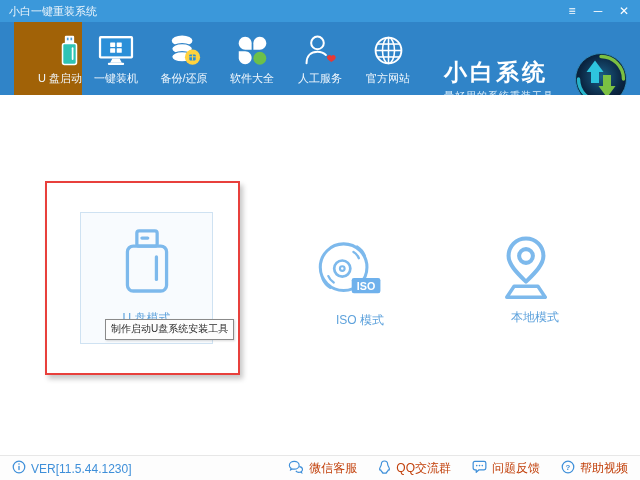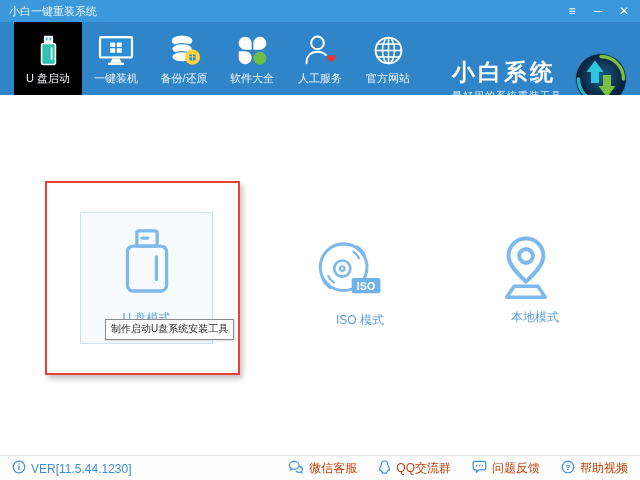--- a/index.html
+++ b/index.html
@@ -10,25 +10,25 @@
   
   #titlebar { position:absolute; left:0; top:0; width:640px; height:22px; background:#3b98da; }
   #title-text { position:absolute; left:9px; top:0; line-height:22px; font-size:11px; color:#eef6fc; }
   #win-controls { position:absolute; right:6px; top:0; height:22px; display:flex; align-items:center; gap:6px; }
   .win-btn { width:20px; height:18px; display:flex; align-items:center; justify-content:center; color:#fff; font-size:12px; cursor:default; }
 
   
   #navbar { position:absolute; left:0; top:22px; width:640px; height:73px; background:#3084c8; }
   #nav-tabs { position:absolute; left:14px; top:0; height:73px; display:flex; }
   .nav-tab { width:68px; height:73px; display:flex; flex-direction:column; align-items:center; justify-content:center; gap:5px; }
-  .nav-tab.active { background:#000000; }
+  .nav-tab.active { background:#a16207;align-items:flex-end; }
   .nav-tab .nav-ico { height:34px; display:flex; align-items:flex-end; justify-content:center; }
   .nav-tab .nav-label { font-size:11px; color:#f2f8fd; white-space:nowrap; }
 
-  #brand { position:absolute; right:12px; top:22px; height:73px; display:flex; align-items:center; gap:12px; }
+  #brand { position:absolute; right:12px; top:22px; height:73px; display:flex; align-items:center; gap:20px; }
   #brand-text { text-align:left; }
   #brand-name { font-size:23px; font-weight:bold; color:#ffffff; letter-spacing:3px; line-height:26px; }
   #brand-tagline { font-size:10px; color:#dff0fb; margin-top:4px; letter-spacing:1px; }
 
   
   #content { position:absolute; left:0; top:95px; width:640px; height:360px; background:#ffffff; }
 
   #highlight-rect { position:absolute; left:45px; top:86px; width:195px; height:194px;
       border:2px solid #e8403c; box-shadow:3px 4px 5px rgba(0,0,0,0.22); }
 

